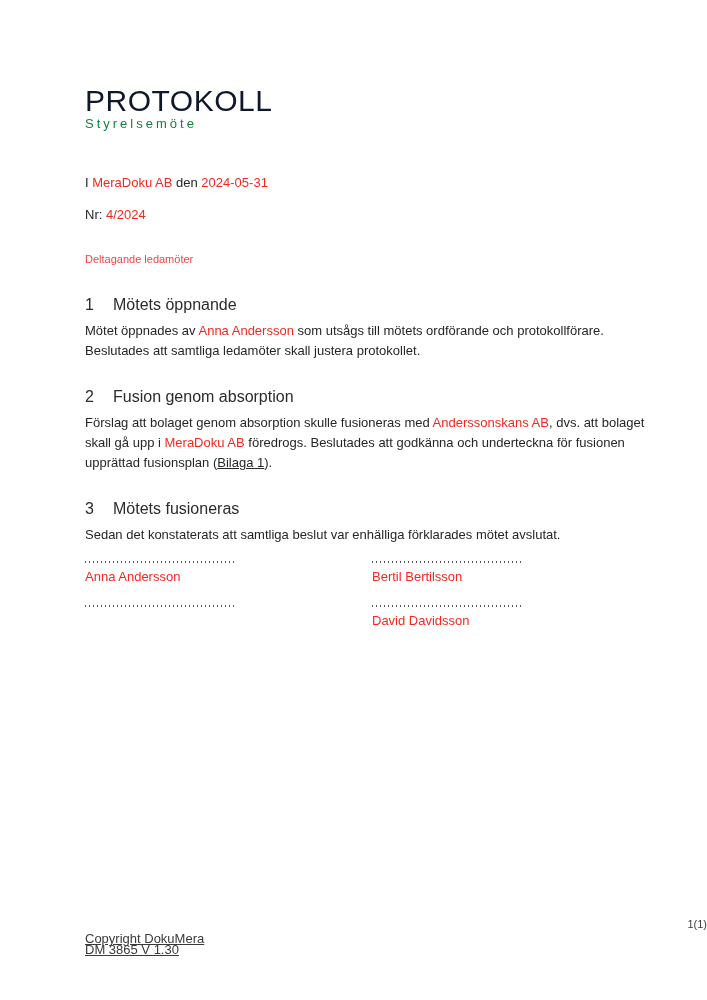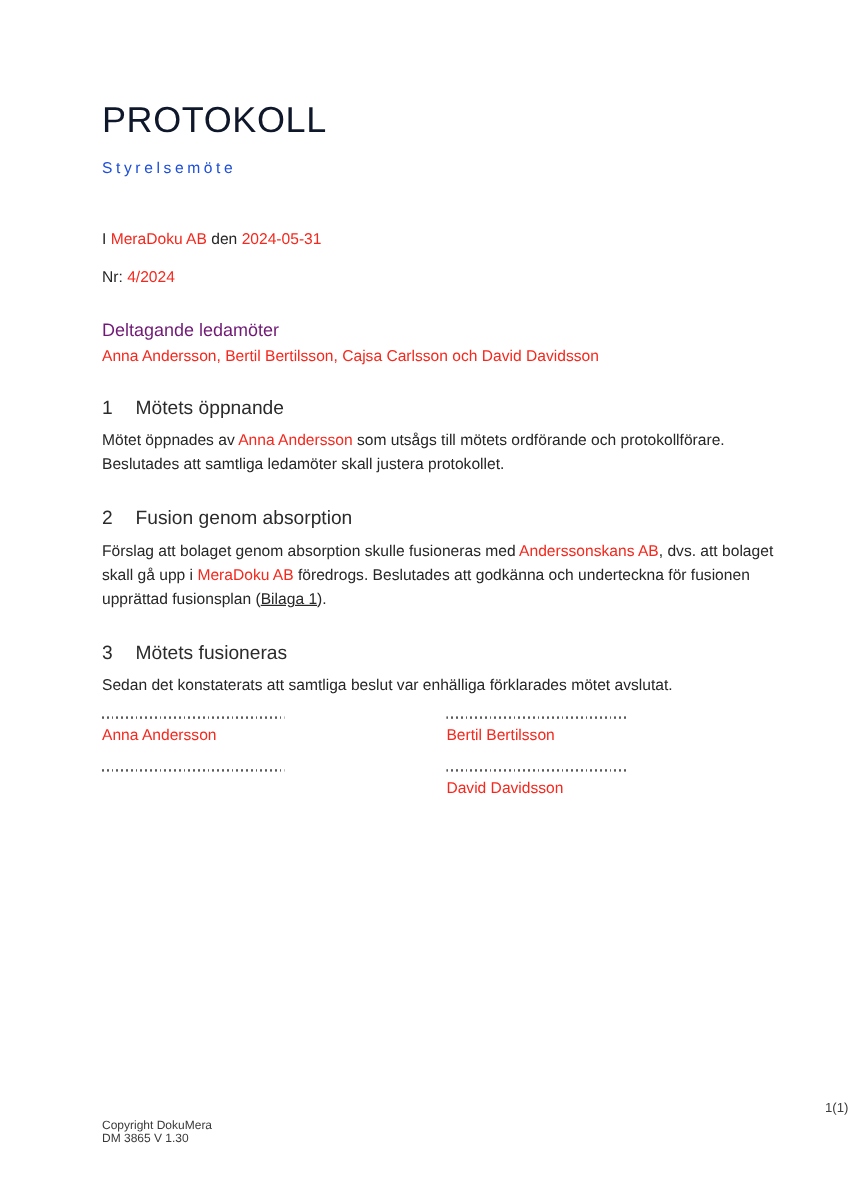--- a/index.html
+++ b/index.html
@@ -22,42 +22,42 @@
     padding: 86px 82px 0 85px;
   }
   .doc-title {
     font-size: 30px;
     line-height: 30px;
     font-weight: 500;
     letter-spacing: 0.5px;
     color: #0f172a;
   }
   .doc-subtitle {
-    margin-top: 17px;
+    margin-top: 1px;
     font-size: 13px;
     line-height: 14px;
     letter-spacing: 3px;
-    color: #1d4ed8;
+    color: #15803d;
   }
   .intro-line {
     margin-top: 44px;
     font-size: 13px;
     line-height: 16px;
   }
   .nr-line {
     margin-top: 16px;
     font-size: 13px;
     line-height: 16px;
   }
   .participants-heading {
     margin-top: 27px;
-    font-size: 15px;
+    font-size: 11px;
     line-height: 19px;
     font-weight: 500;
-    color: #701a75;
+    color: #ef4444;
   }
   .participants-names {
     margin-top: 4px;
     font-size: 13px;
     line-height: 16px;
     color: var(--field-red);
   }
   .section { margin-top: 26px; }
   .section-heading {
     display: flex;
@@ -102,38 +102,38 @@
     left: 0;
     width: 100%;
     text-align: right;
     font-size: 11px;
     color: #3d3d3d;
   }
   .footer-copy {
     position: absolute;
     top: 933px;
     left: 85px;
-    font-size: 10px;
+    font-size: 13px;
     line-height: 11px;
     color: #3a3a3a;
+    text-decoration: underline;
   }
 </style>
 </head>
 <body>
 
 <div class="page">
 
   <div class="doc-title">PROTOKOLL</div>
   <div class="doc-subtitle">Styrelsemöte</div>
 
   <div class="intro-line"><span>I </span><span class="seg-r">MeraDoku AB</span><span> den </span><span class="seg-r">2024-05-31</span></div>
   <div class="nr-line"><span>Nr: </span><span class="seg-r">4/2024</span></div>
 
   <div class="participants-heading">Deltagande ledamöter</div>
-  <div class="participants-names">Anna Andersson, Bertil Bertilsson, Cajsa Carlsson och David Davidsson</div>
 
   <div class="section">
     <div class="section-heading">
       <span class="section-number">1</span>
       <span>Mötets öppnande</span>
     </div>
     <div class="section-body">
       <div class="body-line"><span>Mötet öppnades av </span><span class="seg-r">Anna Andersson</span><span> som utsågs till mötets ordförande och protokollförare.</span></div>
       <div class="body-line"><span>Beslutades att samtliga ledamöter skall justera protokollet.</span></div>
     </div>

